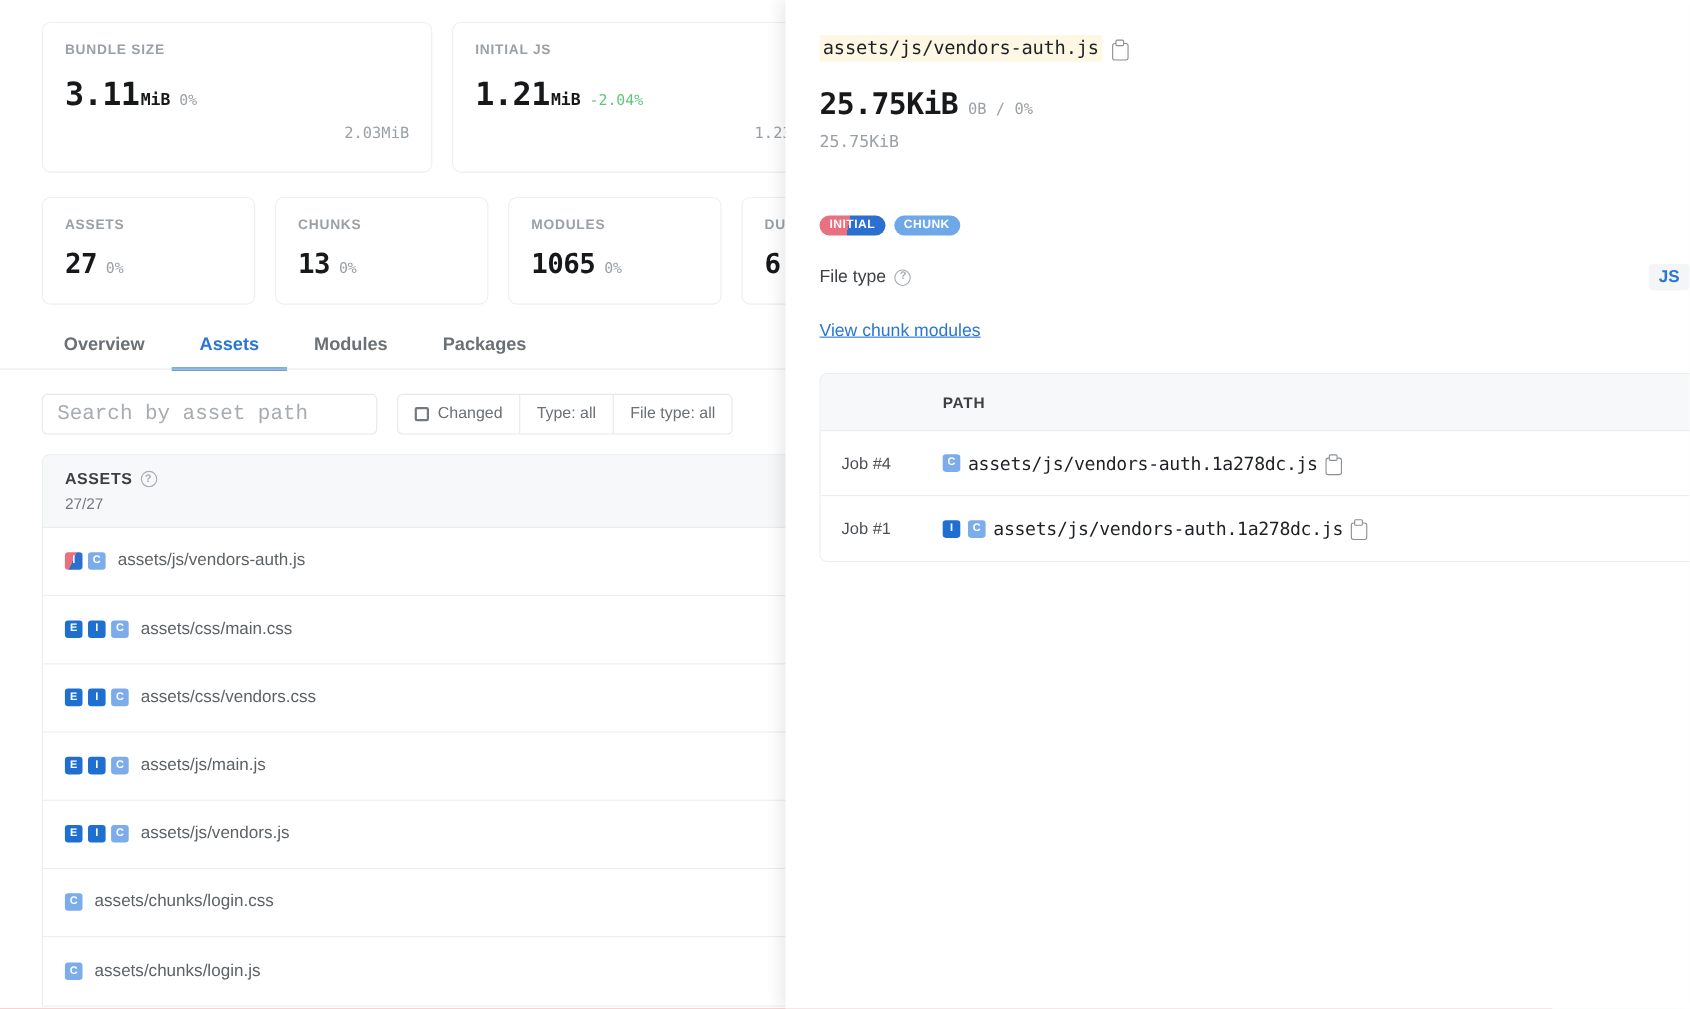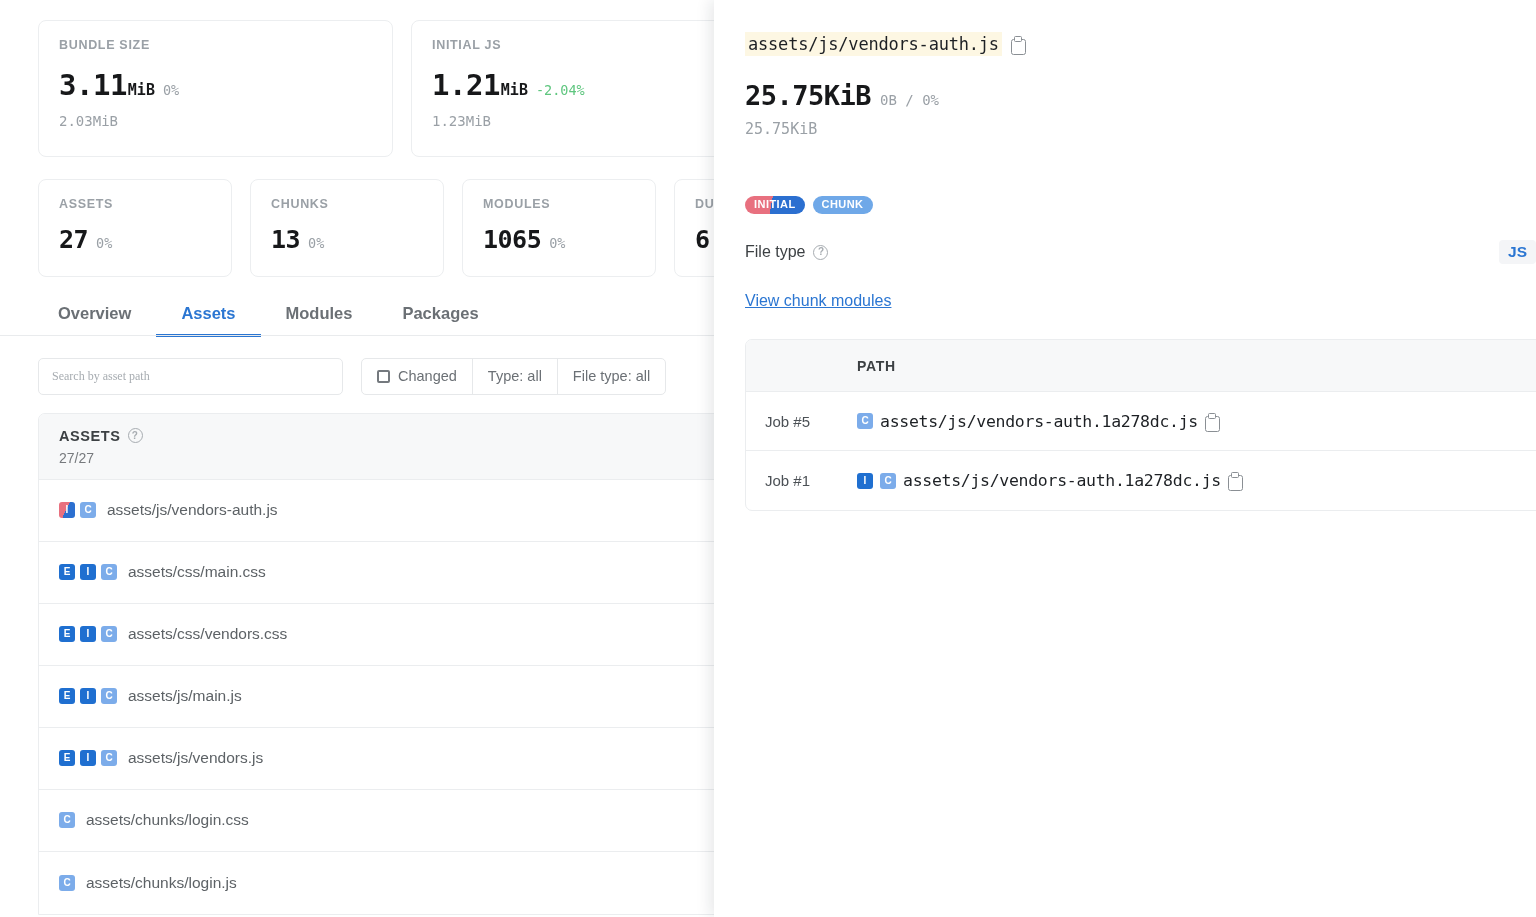--- a/index.html
+++ b/index.html
@@ -43,21 +43,21 @@
     display: flex; align-items: baseline; gap: 0;
     white-space: nowrap;
   }
   .v-num { font-size: 29px; font-weight: 700; color: #17181a; letter-spacing: -0.5px; }
   .card.w-sm .v-num { font-size: 25px; }
   .v-unit { font-size: 15px; font-weight: 700; color: #17181a; margin-left: 1px; }
   .v-delta { font-size: 13.5px; color: #9aa0a6; margin-left: 8px; }
   .v-delta.neg { color: #5fc67f; }
   .card-sub {
     font-family: "DejaVu Sans Mono", monospace;
-    font-size: 14px; color: #9aa0a6; margin-top: 11px;
+    font-size: 14px; color: #9aa0a6; margin-top: 11px; text-align: right;
   }
 
   
   .tabs-wrap { margin-top: 28px; position: relative; }
   .tabs { display: flex; gap: 0; padding-left: 55px; }
   .tab {
     font-size: 16.5px; font-weight: 700; color: #6b7075;
     padding: 0 25px 14px 25px; cursor: pointer; position: relative;
     line-height: 1;
   }
@@ -69,22 +69,22 @@
   }
   .tabs-rule {
     position: absolute; left: 0; right: 0; bottom: 0;
     height: 1px; background: #e9ebed;
   }
 
   
   .filterbar { display: flex; gap: 18px; padding: 22px 0 0 38px; align-items: center; }
   .search-input {
     width: 305px; height: 37px; border: 1px solid #e6e8ea; border-radius: 5px;
-    background: #fff; padding: 0 13px; font-size: 12px; color: #3c4043;
-    font-family: Liberation Serif, serif; outline: none;
+    background: #fff; padding: 0 13px; font-size: 19px; color: #3c4043;
+    font-family: Liberation Mono, monospace; outline: none;
   }
   .search-input::placeholder { color: #a7acb1; }
   .seg {
     display: flex; height: 37px; border: 1px solid #e6e8ea; border-radius: 5px;
     overflow: hidden; background: #fff;
   }
   .seg-btn {
     display: flex; align-items: center; gap: 8px;
     padding: 0 15px; font-size: 14.5px; color: #6b7075; cursor: pointer;
     border-right: 1px solid #e6e8ea;
@@ -394,21 +394,21 @@
 
     <a class="view-link">View chunk modules</a>
 
     <div class="jobs-table">
       <div class="jt-head">
         <div class="c1"></div>
         <div class="c2">PATH</div>
       </div>
 
       <div class="jt-row">
-        <div class="jt-job">Job #5</div>
+        <div class="jt-job">Job #4</div>
         <div class="jt-path-cell">
           <span class="b b-c">C</span>
           <span class="jt-path">assets/js/vendors-auth.1a278dc.js</span>
           <span class="clip"></span>
         </div>
       </div>
 
       <div class="jt-row">
         <div class="jt-job">Job #1</div>
         <div class="jt-path-cell">

